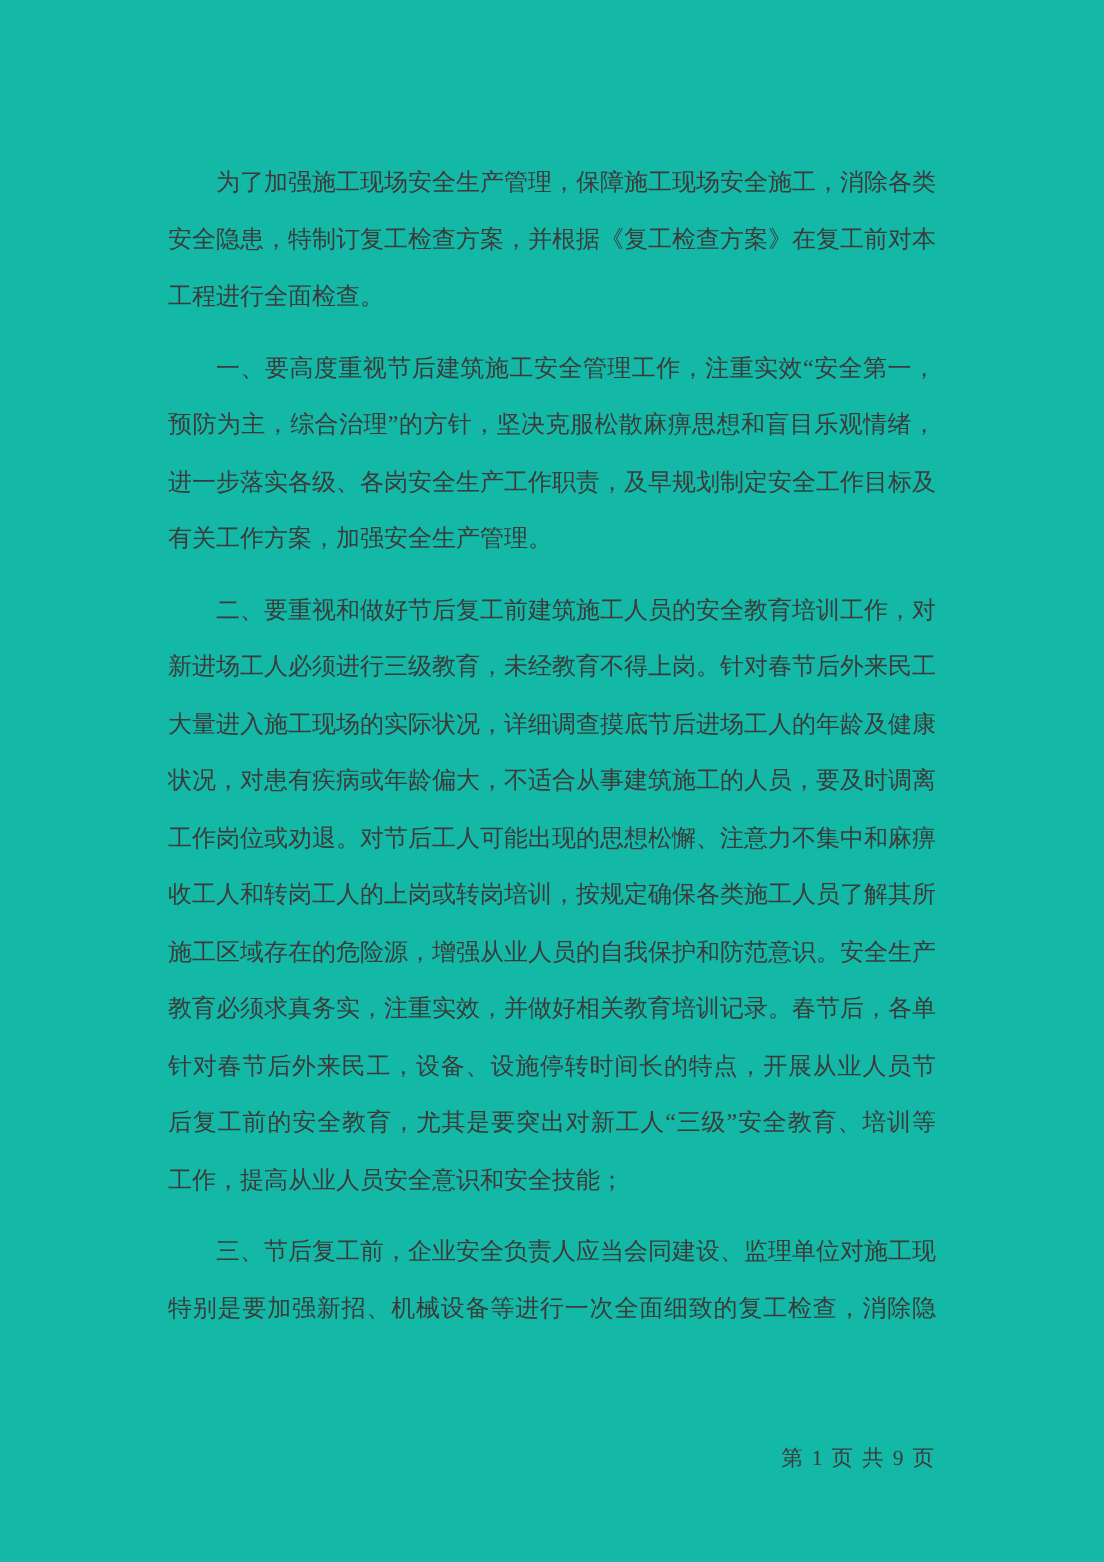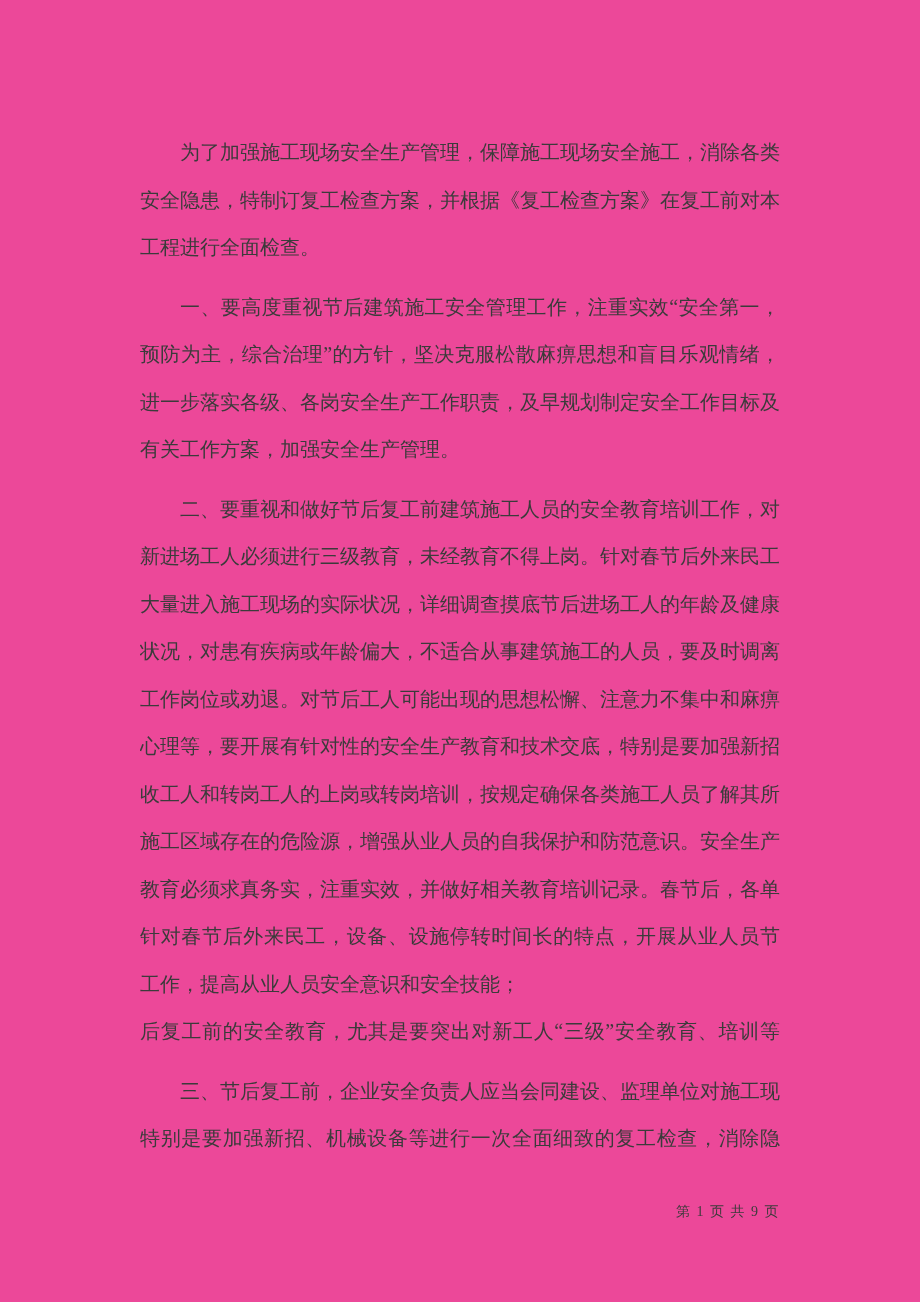--- a/index.html
+++ b/index.html
@@ -4,21 +4,21 @@
 <style>
   html, body {
     margin: 0;
     padding: 0;
     background: #ffffff;
   }
   .page {
     position: relative;
     width: 920px;
     height: 1302px;
-    background: #ec4899;
+    background: #14b8a6;
     overflow: hidden;
     font-family: "Liberation Serif", "DejaVu Serif", serif;
   }
   .content {
     position: absolute;
     left: 140px;
     top: 129px;
     width: 640px;
     font-size: 20px;
     line-height: 47.5px;
@@ -40,21 +40,21 @@
     padding-left: 40px;
   }
   .line.plain {
     text-align: center;
     text-align-last: left;
   }
   .footer {
     position: absolute;
     top: 1203px;
     right: 140px;
-    font-size: 14px;
+    font-size: 18px;
     letter-spacing: 1.5px;
     color: #3b3b3b;
   }
 </style>
 </head>
 <body>
 
 <div class="page">
   <div class="content" id="document-body">
       <div class="para">
@@ -67,27 +67,26 @@
         <div class="line">预防为主，综合治理”的方针，坚决克服松散麻痹思想和盲目乐观情绪，</div>
         <div class="line">进一步落实各级、各岗安全生产工作职责，及早规划制定安全工作目标及</div>
         <div class="line plain">有关工作方案，加强安全生产管理。</div>
       </div>
       <div class="para">
         <div class="line indent">二、要重视和做好节后复工前建筑施工人员的安全教育培训工作，对</div>
         <div class="line">新进场工人必须进行三级教育，未经教育不得上岗。针对春节后外来民工</div>
         <div class="line">大量进入施工现场的实际状况，详细调查摸底节后进场工人的年龄及健康</div>
         <div class="line">状况，对患有疾病或年龄偏大，不适合从事建筑施工的人员，要及时调离</div>
         <div class="line">工作岗位或劝退。对节后工人可能出现的思想松懈、注意力不集中和麻痹</div>
-        <div class="line">心理等，要开展有针对性的安全生产教育和技术交底，特别是要加强新招</div>
         <div class="line">收工人和转岗工人的上岗或转岗培训，按规定确保各类施工人员了解其所</div>
         <div class="line">施工区域存在的危险源，增强从业人员的自我保护和防范意识。安全生产</div>
         <div class="line">教育必须求真务实，注重实效，并做好相关教育培训记录。春节后，各单</div>
         <div class="line">针对春节后外来民工，设备、设施停转时间长的特点，开展从业人员节</div>
+        <div class="line">后复工前的安全教育，尤其是要突出对新工人“三级”安全教育、培训等</div>
         <div class="line plain">工作，提高从业人员安全意识和安全技能；</div>
-        <div class="line">后复工前的安全教育，尤其是要突出对新工人“三级”安全教育、培训等</div>
       </div>
       <div class="para">
         <div class="line indent">三、节后复工前，企业安全负责人应当会同建设、监理单位对施工现</div>
         <div class="line">特别是要加强新招、机械设备等进行一次全面细致的复工检查，消除隐</div>
       </div>
     </div>
   <div class="footer">第 1 页 共 9 页</div>
 </div>
 
 </body></html>

